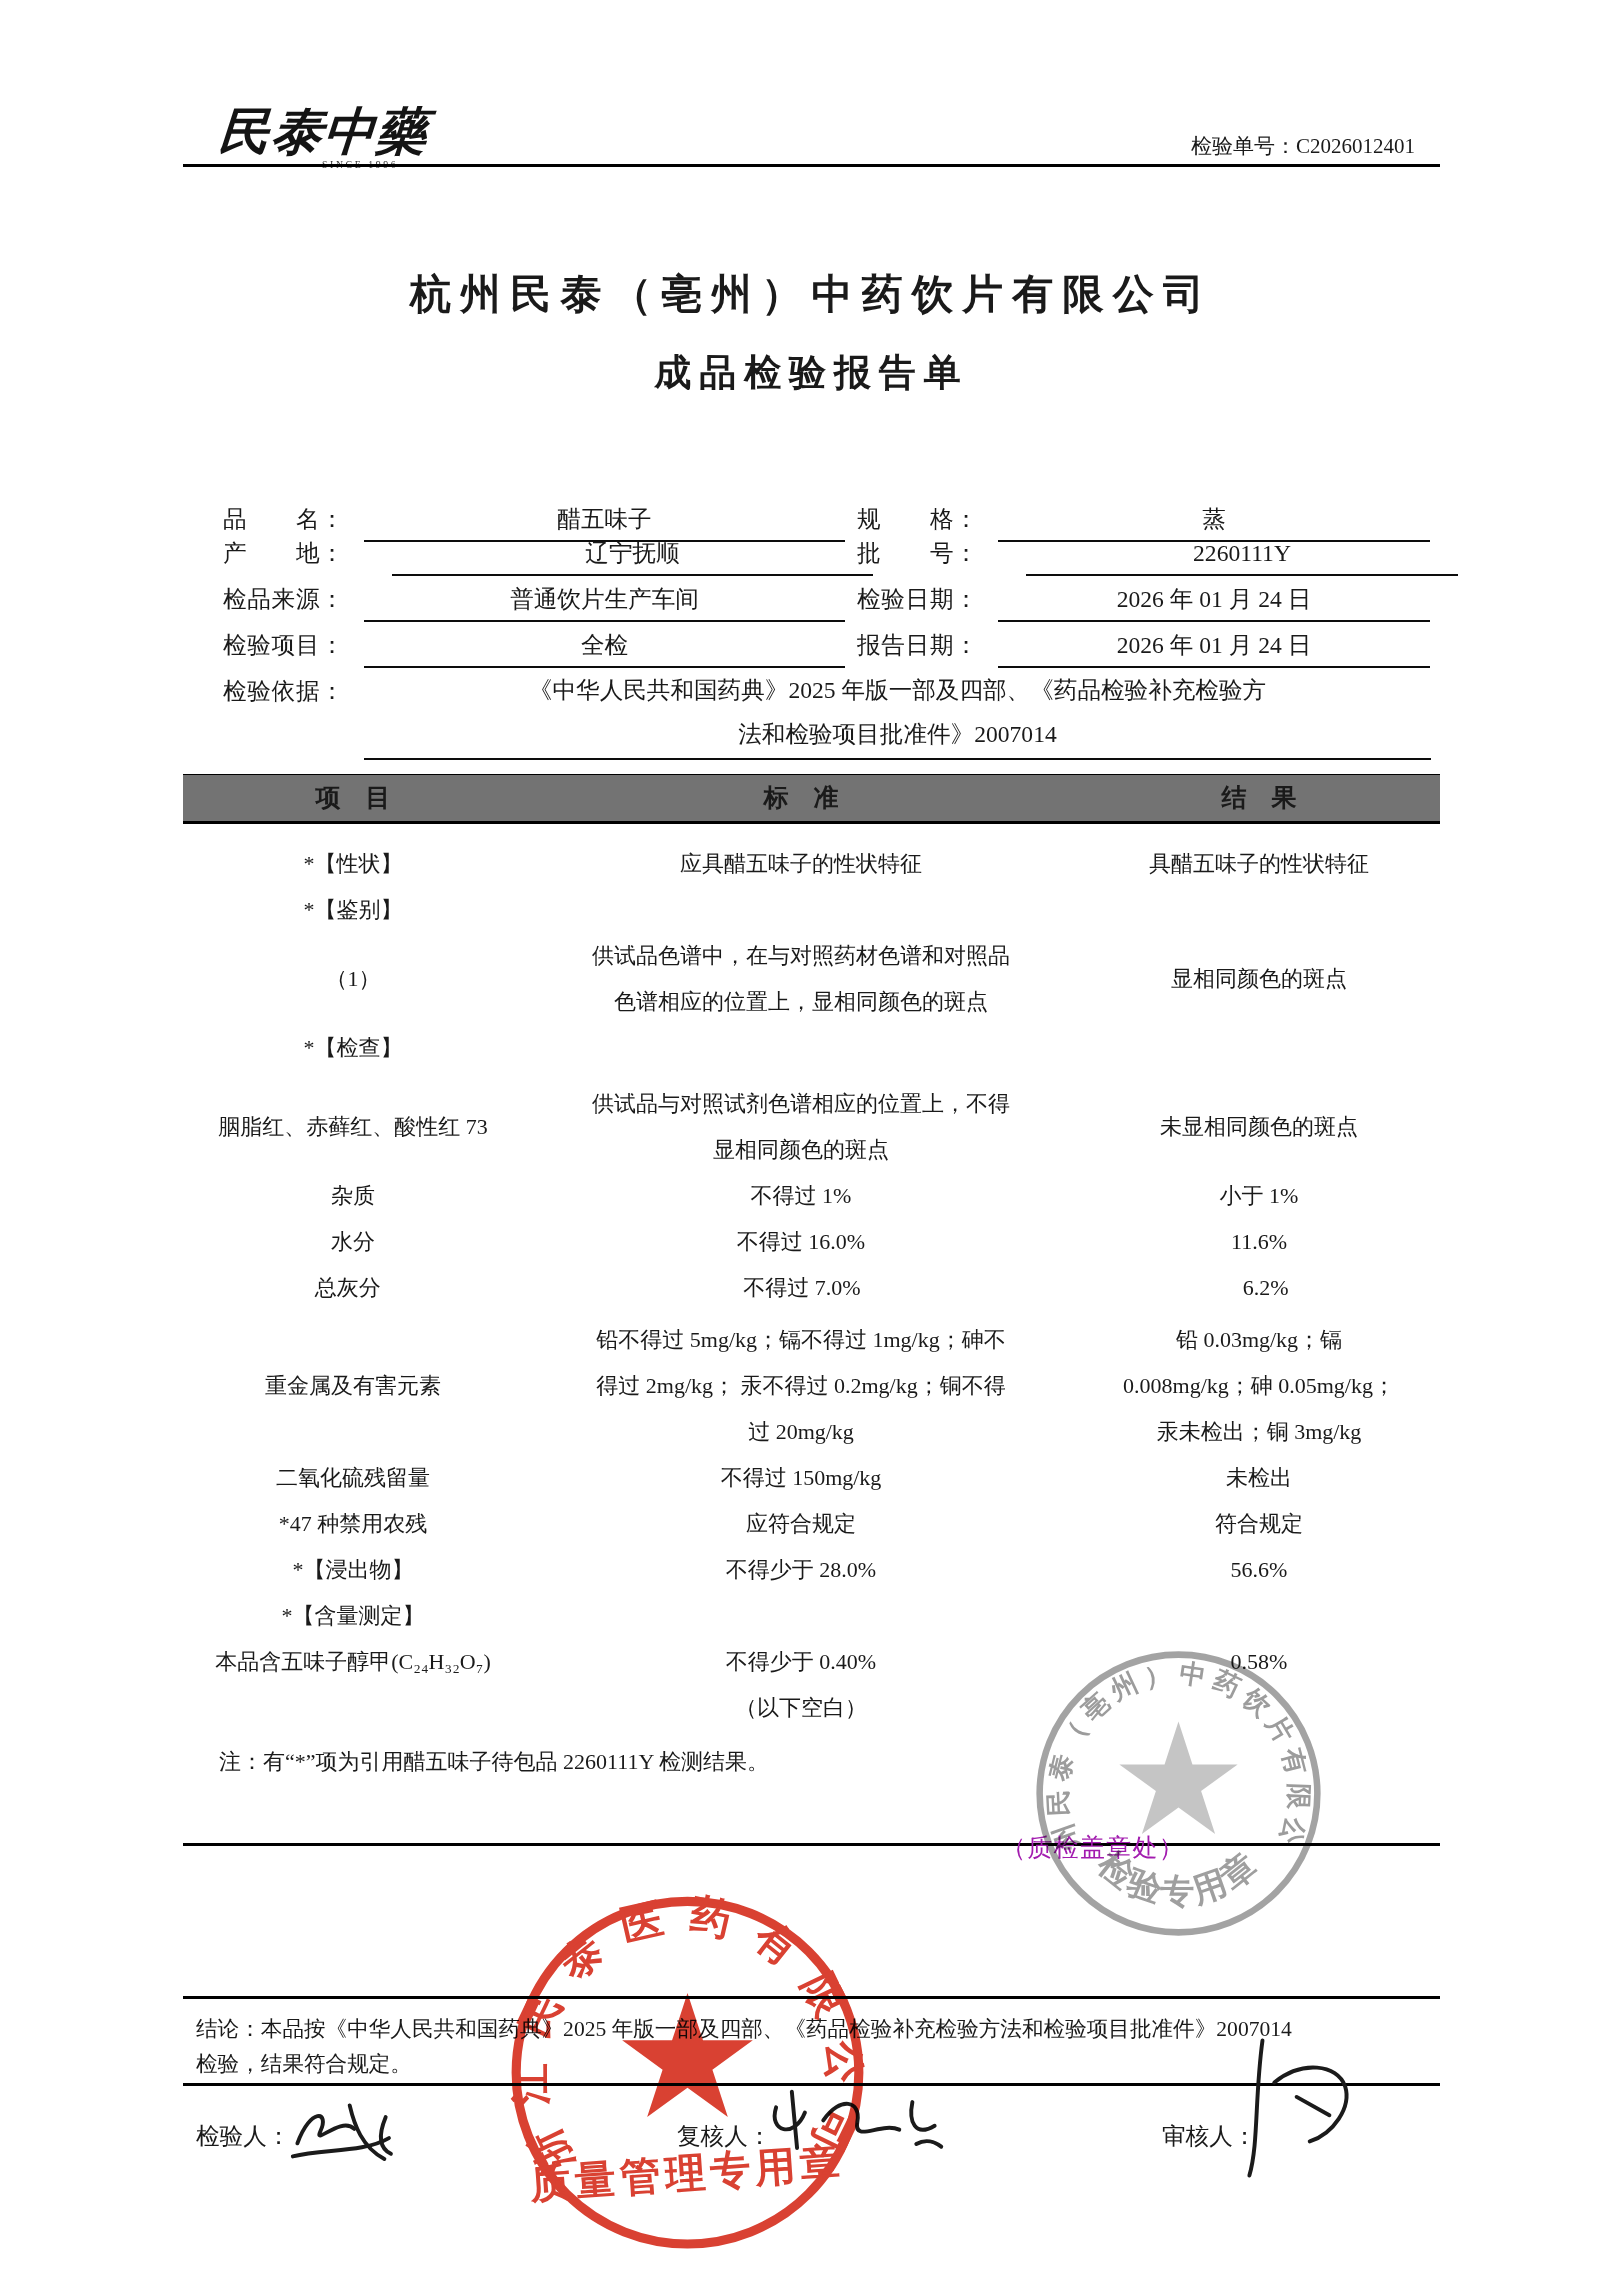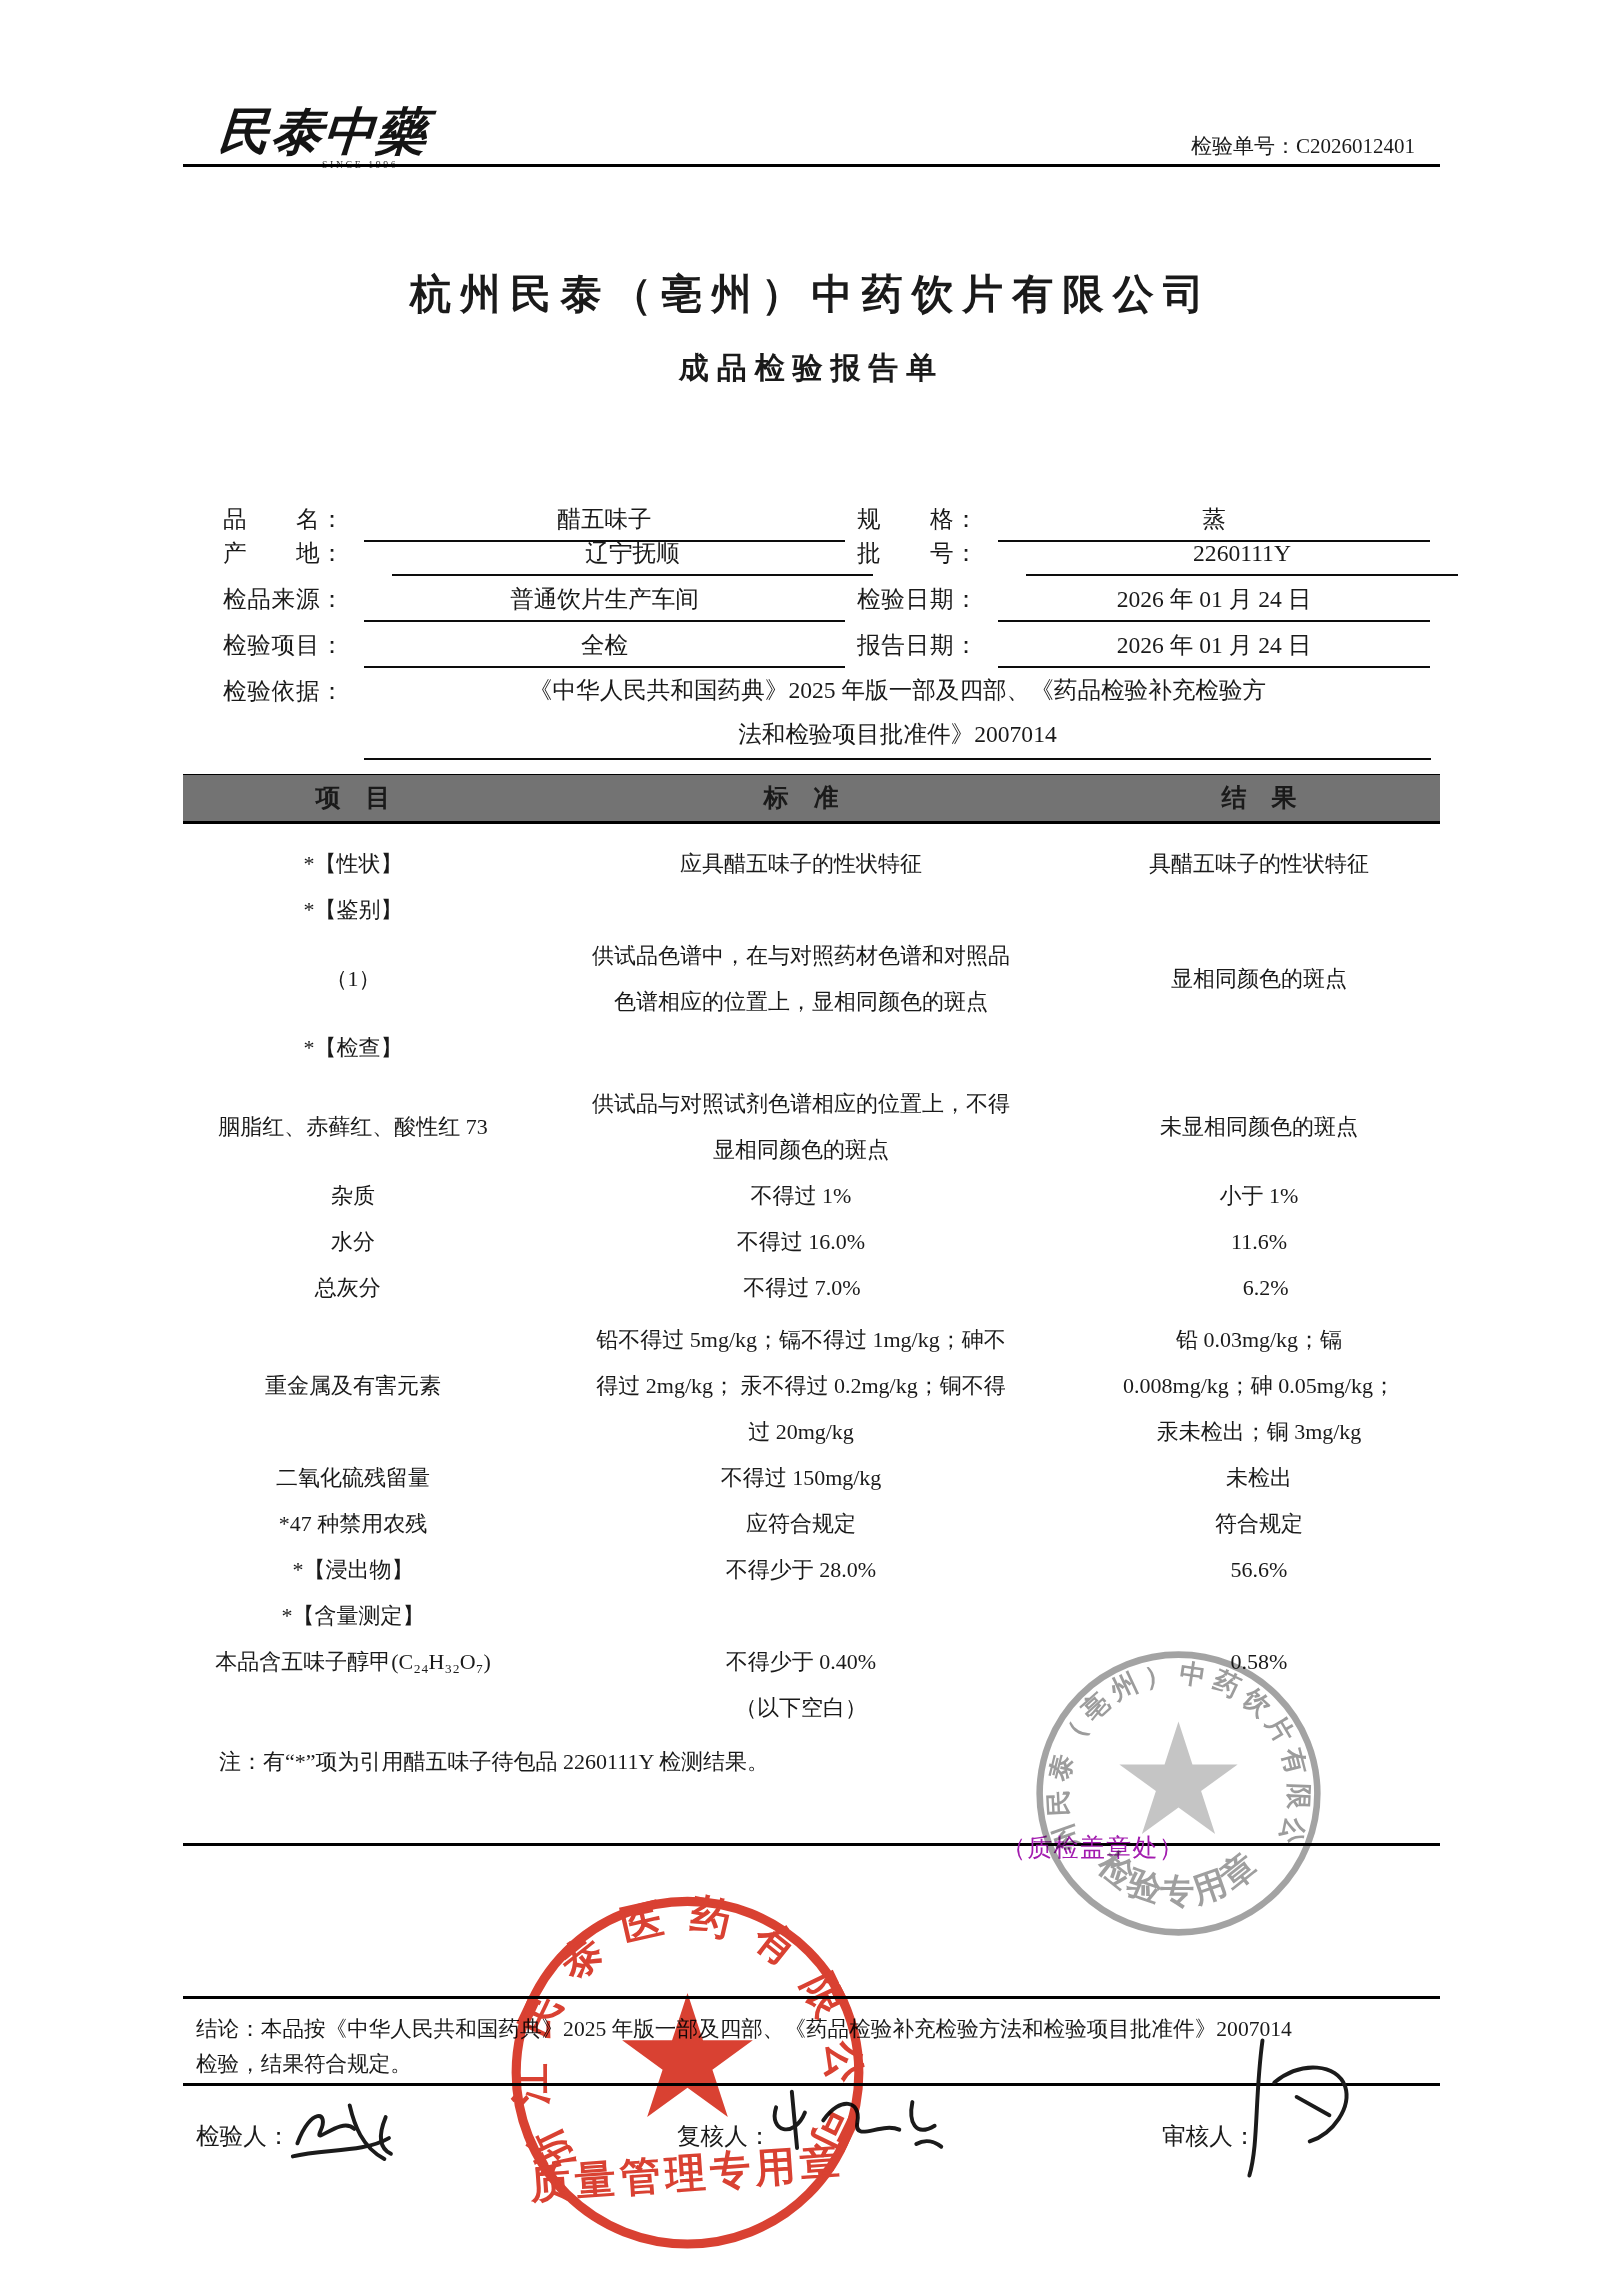--- a/index.html
+++ b/index.html
@@ -10,21 +10,21 @@
   .abs{position:absolute;}
   
   .logo{left:219px;top:98px;font-size:51px;font-weight:900;font-style:italic;
         letter-spacing:1.3px;transform:skewX(-4deg);color:#141414;}
   .logo-sub{left:322px;top:159px;font-size:9.8px;letter-spacing:2.6px;color:#333;width:131px;}
   .report-no{right:208px;top:132px;font-size:21px;}
   .rule{background:#000;}
   .top-rule{left:183px;top:164px;width:1257px;height:3.3px;}
   
   .title1{left:0;top:267px;width:1623px;text-align:center;font-size:41px;font-weight:600;letter-spacing:9.2px;}
-  .title2{left:0;top:348px;width:1623px;text-align:center;font-size:30px;font-weight:600;letter-spacing:7.9px;}
+  .title2{left:0;top:348px;width:1623px;text-align:center;font-size:37px;font-weight:600;letter-spacing:7.9px;}
   
   .irow{position:absolute;height:46px;display:flex;align-items:stretch;font-size:23.6px;}
   .irow .ilabel{width:141px;line-height:46px;letter-spacing:0.7px;}
   .irow .ival{line-height:46px;text-align:center;border-bottom:2px solid #0d0d0d;}
   .ileft{left:223px;} .ileft .ival{width:481px;}
   .iright{left:857px;} .iright .ival{width:432px;}
   .r1{top:496px;} .r2{top:530px;gap:28px;} .r3{top:576px;} .r4{top:622px;}
   .basis{top:668px;height:92px;}
   .basis .ilabel{line-height:46px;}
   .basis .ival{width:1067px;line-height:44px;white-space:pre-line;}

